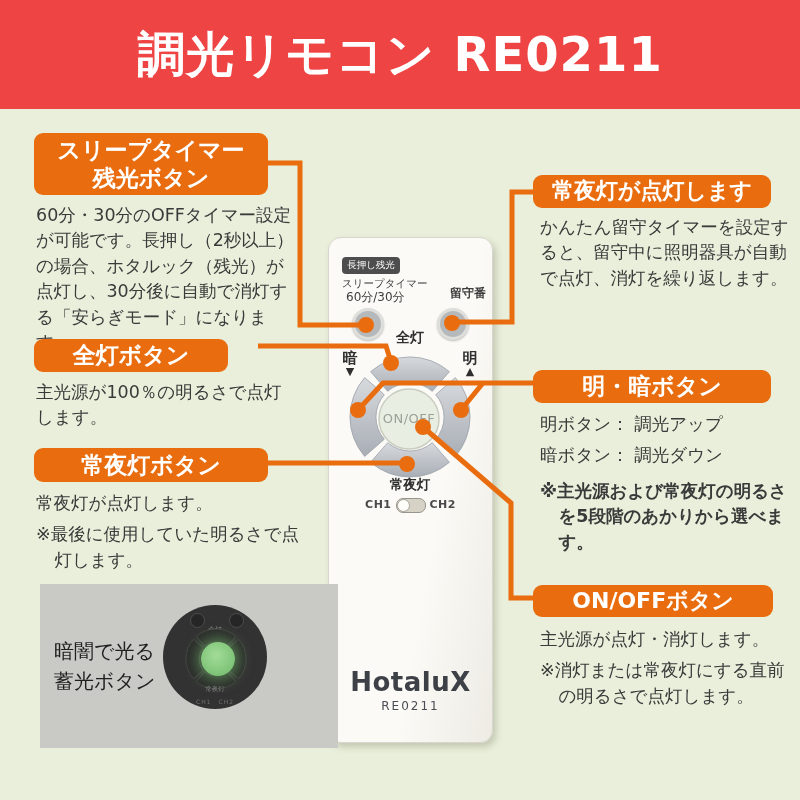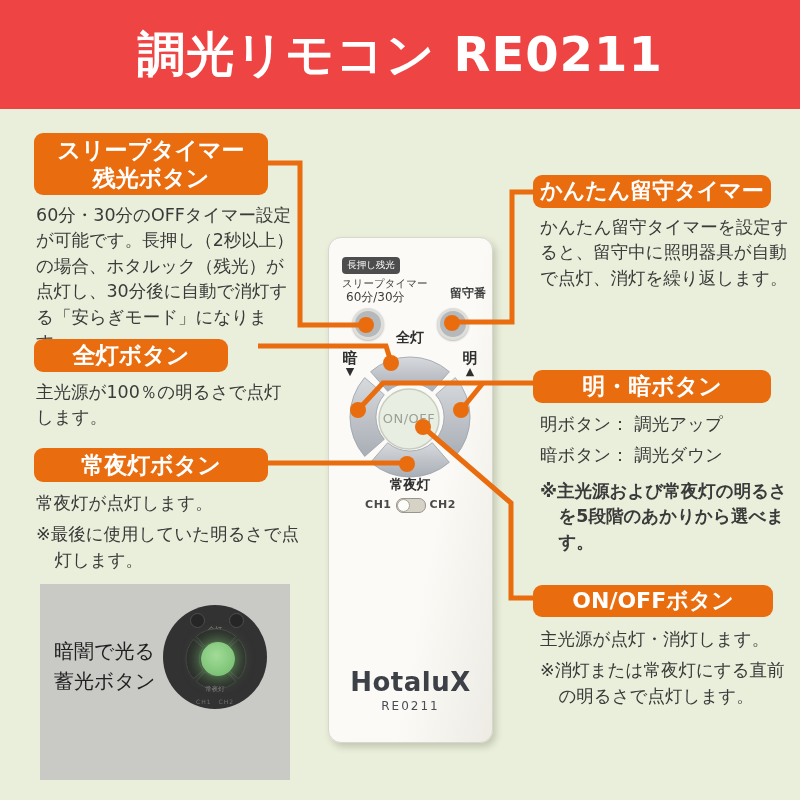--- a/index.html
+++ b/index.html
@@ -60,21 +60,21 @@
   .r-chrow{left:0;top:260px;width:163px;display:flex;justify-content:center;gap:4px;
     font-size:11px;font-weight:600;color:#4a4a4a;letter-spacing:.5px;}
   .r-toggle{width:28px;height:13px;border-radius:7px;background:#d6d2c6;border:1px solid #97958c;position:relative;}
   .r-knob{position:absolute;left:0px;top:0px;width:13px;height:13px;border-radius:50%;background:#fdfdfa;
     border:1px solid #a5a39a;box-sizing:border-box;}
   .r-brand{left:0;top:429px;width:163px;text-align:center;font-size:26px;font-weight:800;color:#3d4147;letter-spacing:.5px;}
   .r-model{left:0;top:461px;width:163px;text-align:center;font-size:12px;color:#4a4e54;letter-spacing:2px;}
   
   .overlay{left:0;top:0;z-index:6;pointer-events:none;}
   
-  .photo{left:40px;top:584px;width:250px;height:196px;background:#c9c9c6;z-index:3;}
+  .photo{left:40px;top:584px;width:250px;height:164px;background:#c9c9c6;z-index:3;padding-left:48px;}
   .ph-cap{left:14px;top:52px;font-size:20px;line-height:1.5;color:#1f1f1f;z-index:2;}
   .ph-circle{left:123px;top:21px;width:104px;height:104px;border-radius:50%;background:#323232;overflow:hidden;}
   .ph-btn{width:15px;height:15px;border-radius:50%;background:#262626;border:1px solid #4e4e4e;box-sizing:border-box;}
   .ph-zento{left:35px;top:20px;width:34px;text-align:center;font-size:7px;color:#8d8d8d;}
   .ph-joyato{left:33px;top:80px;width:38px;text-align:center;font-size:6.5px;color:#838383;}
   .ph-ch{left:24px;top:93px;width:56px;text-align:center;font-size:6px;color:#6f6f6f;letter-spacing:1px;}
   .ph-green{left:38px;top:37px;width:34px;height:34px;border-radius:50%;
     background:radial-gradient(circle at 45% 40%,#a2dc97,#6db869);
     box-shadow:0 0 15px 3px rgba(125,205,115,.6);}
   .onoff-text{font-size:13px;fill:#99a096;letter-spacing:.5px;}
@@ -174,21 +174,21 @@
         <path d="M51.7,54.65 A30,30 0 0 1 12.3,54.65 L20.8,44.8 A17,17 0 0 0 43.2,44.8 Z"></path>
         <path d="M9.35,51.7 A30,30 0 0 1 9.35,12.3 L19.2,20.8 A17,17 0 0 0 19.2,43.2 Z"></path>
       </g>
     </svg>
     <div class="abs ph-green"></div>
     <div class="abs ph-joyato">常夜灯</div>
     <div class="abs ph-ch">CH1　CH2</div>
   </div>
 </div>
 
-<div class="abs callout co-rusu">かんたん留守タイマー</div>
+<div class="abs callout co-rusu">常夜灯が点灯します</div>
 <div class="abs desc d-rusu">かんたん留守タイマーを設定すると、留守中に照明器具が自動で点灯、消灯を繰り返します。</div>
 
 <div class="abs callout co-meian">明・暗ボタン</div>
 <div class="abs desc d-meian">
   <div>明ボタン： 調光アップ</div>
   <div style="margin-top:6px;">暗ボタン： 調光ダウン</div>
   <div class="hang mt10">※主光源および常夜灯の明るさを5段階のあかりから選べます。</div>
 </div>
 
 <div class="abs callout co-onoff">ON/OFFボタン</div>

